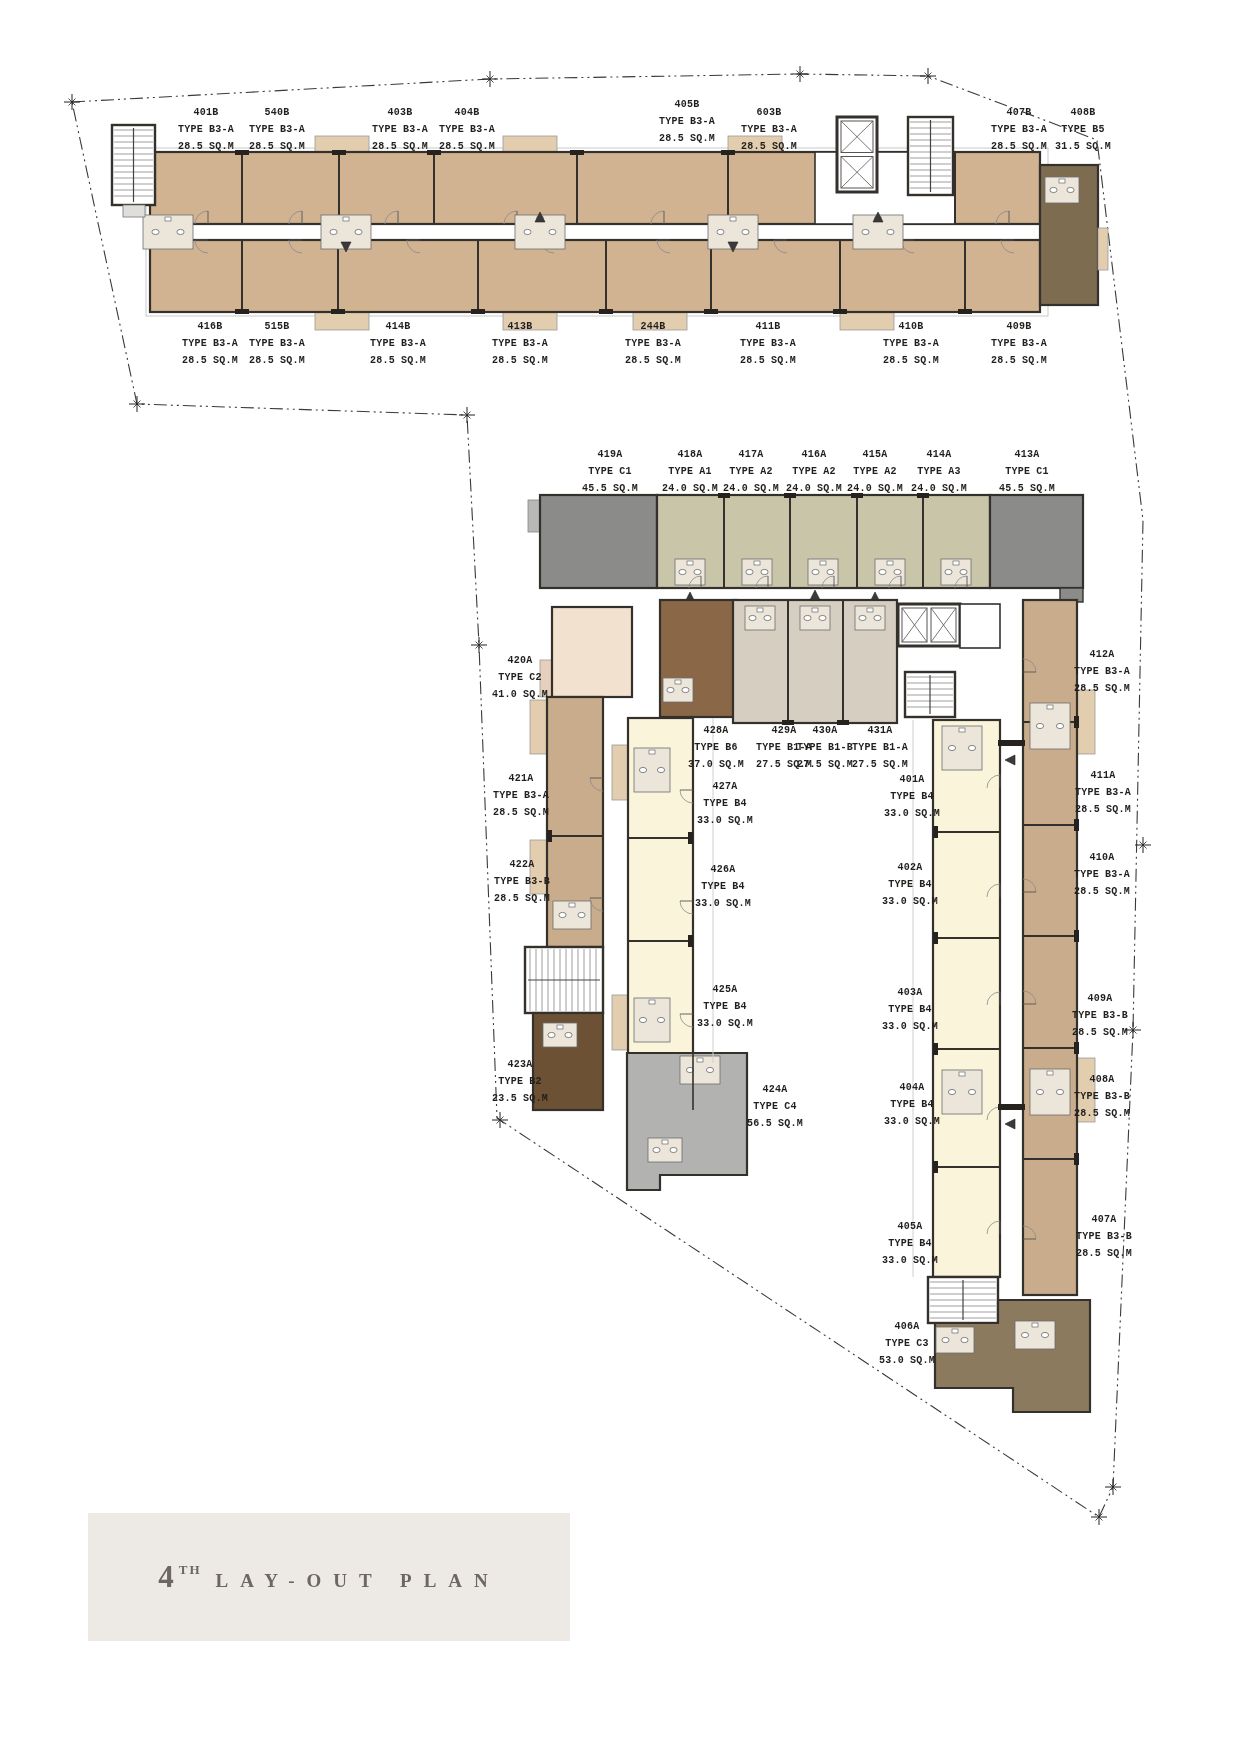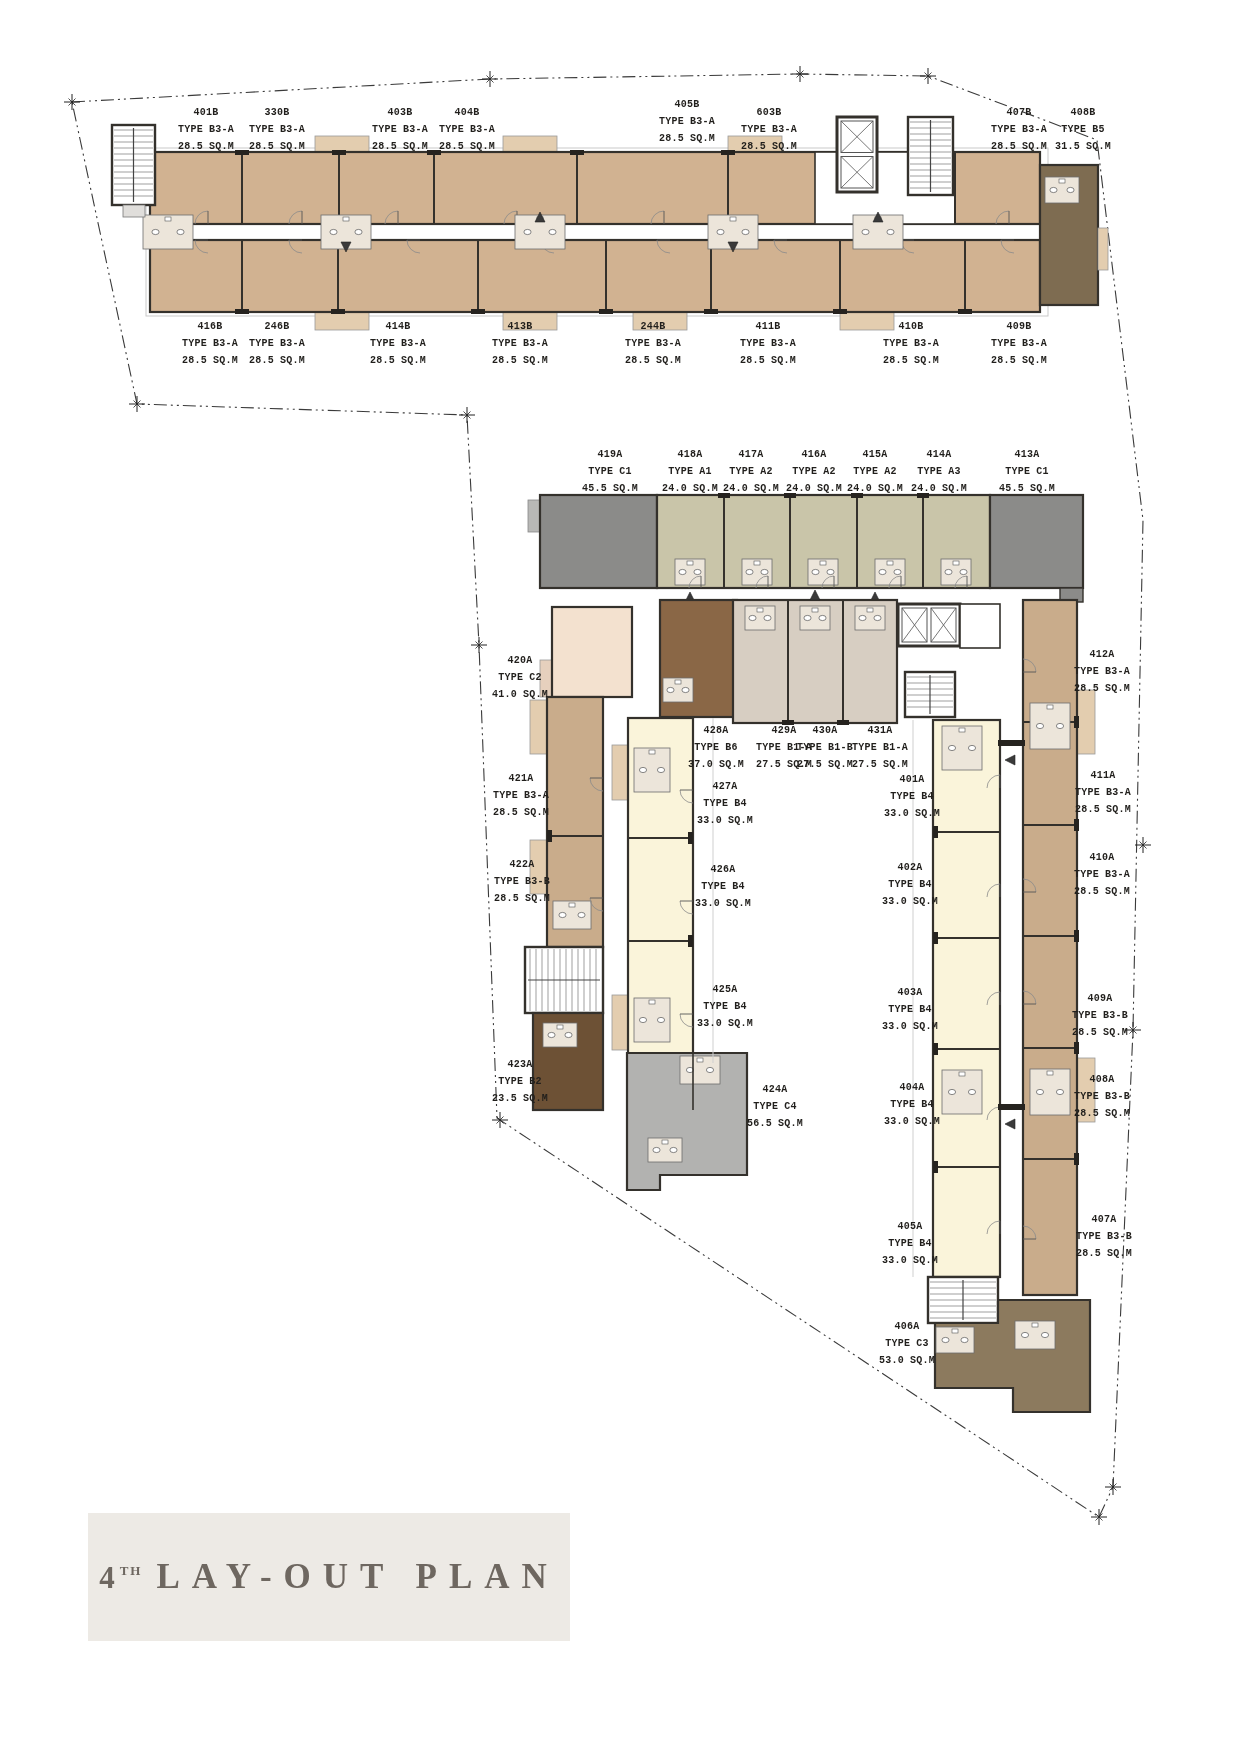--- a/index.html
+++ b/index.html
@@ -8,21 +8,21 @@
   #plan-svg{position:absolute;left:0;top:0;}
   .ul{position:absolute;transform:translateX(-50%);text-align:center;
       font-family:Liberation Mono, monospace;font-weight:bold;font-size:10px;
       line-height:17px;color:#211f1c;white-space:nowrap;letter-spacing:.2px;}
   .ul span{display:block;}
   #title-block{position:absolute;left:88px;top:1513px;width:482px;height:128px;
       background:#edeae5;display:flex;align-items:center;justify-content:center;}
   #title-inner{display:flex;align-items:baseline;color:#6e6760;}
   #title-number{font-size:31px;font-weight:bold;letter-spacing:2px;}
   #title-ordinal{font-size:13px;font-weight:bold;position:relative;top:-13px;margin:0 14px 0 3px;letter-spacing:2px;}
-  #title-label{font-size:35px;font-weight:bold;letter-spacing:12px;}
+  #title-label{font-size:19px;font-weight:bold;letter-spacing:12px;}
 </style>
 </head>
 <body>
 
 <div id="page">
   <svg id="plan-svg" width="1240" height="1753" viewBox="0 0 1240 1753">
       <path d="M72,102 L490,79 L800,74 L928,76 L1097,140 L1143,520 L1133,1030 L1113,1487 L1099,1517 L497,1118 L479,645 L467,415 L137,404 Z" fill="none" stroke="#3a3a3a" stroke-width="1.1" stroke-dasharray="13 4 2 4 2 4"></path>
       <line x1="64" y1="102" x2="80" y2="102" stroke="#222" stroke-width="1"></line>
       <line x1="72" y1="94" x2="72" y2="110" stroke="#222" stroke-width="1"></line>
       <line x1="68.5" y1="98.5" x2="75.5" y2="105.5" stroke="#222" stroke-width="0.8"></line>
@@ -431,21 +431,21 @@
       <line x1="713" y1="718" x2="713" y2="1063" stroke="#cfcfcf" stroke-width="1"></line>
       <line x1="913" y1="720" x2="913" y2="1277" stroke="#cfcfcf" stroke-width="1"></line>
     </svg>
 
   <div class="ul" style="left:206px;top:104px">
       <span>401B</span>
       <span>TYPE B3-A</span>
       <span>28.5 SQ.M</span>
     </div>
   <div class="ul" style="left:277px;top:104px">
-      <span>330B</span>
+      <span>540B</span>
       <span>TYPE B3-A</span>
       <span>28.5 SQ.M</span>
     </div>
   <div class="ul" style="left:400px;top:104px">
       <span>403B</span>
       <span>TYPE B3-A</span>
       <span>28.5 SQ.M</span>
     </div>
   <div class="ul" style="left:467px;top:104px">
       <span>404B</span>
@@ -472,21 +472,21 @@
       <span>TYPE B5</span>
       <span>31.5 SQ.M</span>
     </div>
 
   <div class="ul" style="left:210px;top:318px">
       <span>416B</span>
       <span>TYPE B3-A</span>
       <span>28.5 SQ.M</span>
     </div>
   <div class="ul" style="left:277px;top:318px">
-      <span>246B</span>
+      <span>515B</span>
       <span>TYPE B3-A</span>
       <span>28.5 SQ.M</span>
     </div>
   <div class="ul" style="left:398px;top:318px">
       <span>414B</span>
       <span>TYPE B3-A</span>
       <span>28.5 SQ.M</span>
     </div>
   <div class="ul" style="left:520px;top:318px">
       <span>413B</span>

